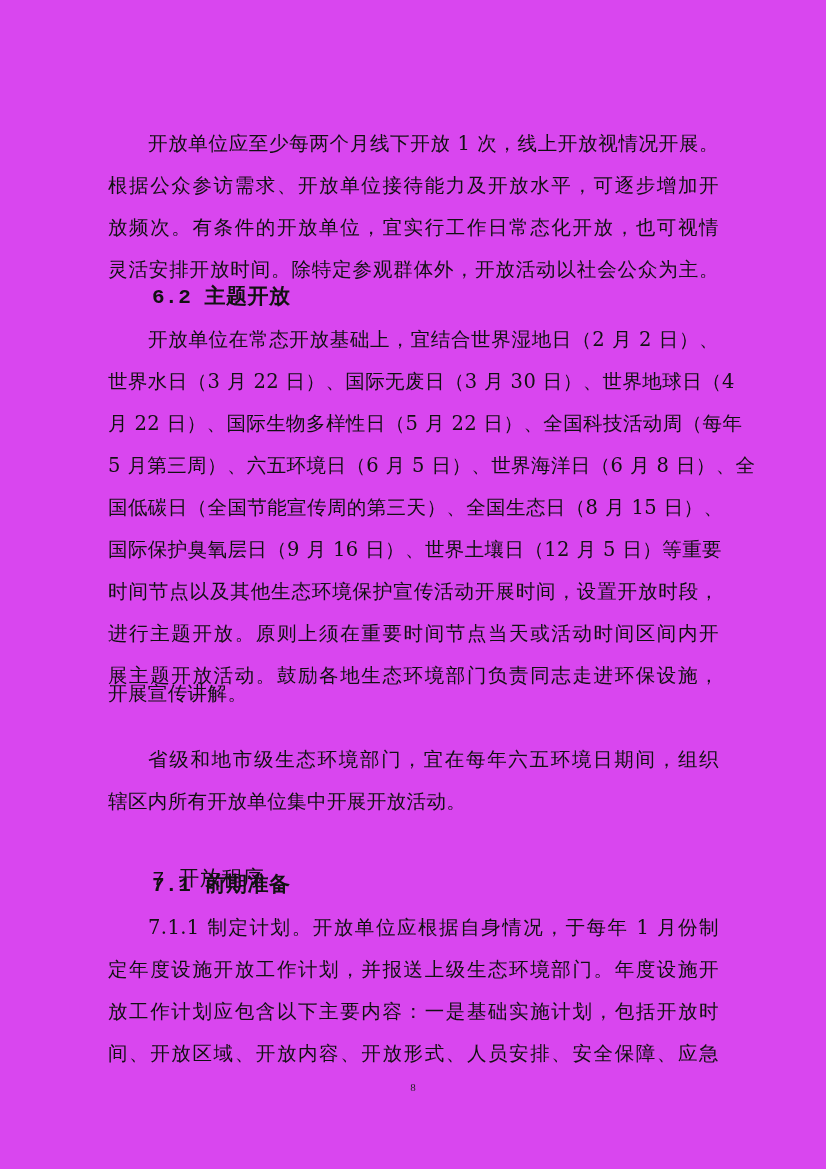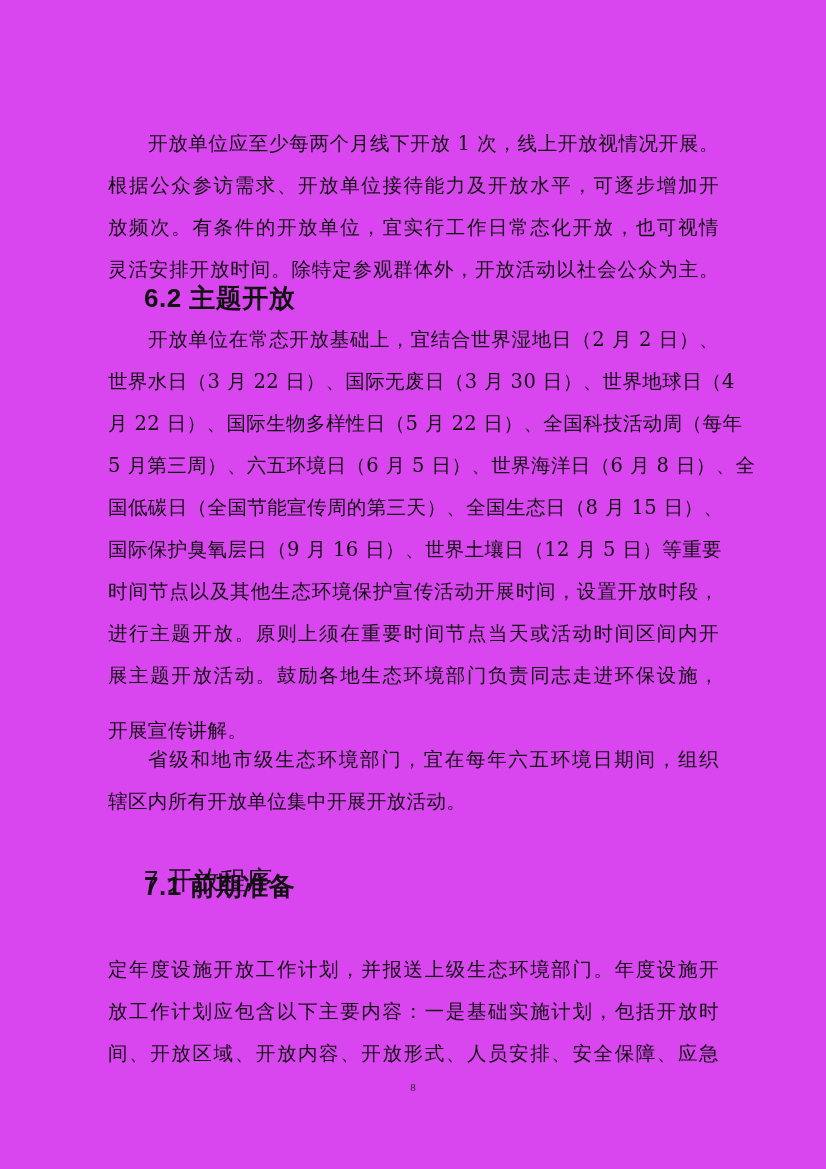--- a/index.html
+++ b/index.html
@@ -12,23 +12,23 @@
     .line {
       position: absolute; left: 108px; width: 611px;
       font-size: 19.5px; line-height: 24px; height: 24px;
       white-space: nowrap; overflow: visible;
       text-align: justify; text-align-last: justify;
       letter-spacing: 0.4px;
     }
     .line.indent { left: 148px; width: 571px; }
     .line.last { text-align-last: left; }
     .heading {
-      position: absolute; left: 144px;
-      font-family: Liberation Sans, sans-serif;
-      font-size: 26px; line-height: 24px; white-space: nowrap;
+      position: absolute; left: 152px;
+      font-family: Liberation Mono, monospace;
+      font-size: 21px; line-height: 24px; white-space: nowrap;
       letter-spacing: 0.5px;
     }
     .heading.bold { font-weight: bold; }
     .page-number {
       position: absolute; left: 0; width: 826px; top: 1081px;
       text-align: center; font-size: 11px;
       font-family: "Liberation Serif", serif; color: #222;
     }
   </style>
 </head>
@@ -45,27 +45,28 @@
 
   <div class="line indent" style="top:328px;">开放单位在常态开放基础上，宜结合世界湿地日（2 月 2 日）、</div>
   <div class="line" style="top:370px;">世界水日（3 月 22 日）、国际无废日（3 月 30 日）、世界地球日（4</div>
   <div class="line" style="top:412px;">月 22 日）、国际生物多样性日（5 月 22 日）、全国科技活动周（每年</div>
   <div class="line" style="top:454px;">5 月第三周）、六五环境日（6 月 5 日）、世界海洋日（6 月 8 日）、全</div>
   <div class="line" style="top:496px;">国低碳日（全国节能宣传周的第三天）、全国生态日（8 月 15 日）、</div>
   <div class="line" style="top:538px;">国际保护臭氧层日（9 月 16 日）、世界土壤日（12 月 5 日）等重要</div>
   <div class="line" style="top:622px;">进行主题开放。原则上须在重要时间节点当天或活动时间区间内开</div>
   <div class="line" style="top:580px;">时间节点以及其他生态环境保护宣传活动开展时间，设置开放时段，</div>
   <div class="line" style="top:664px;">展主题开放活动。鼓励各地生态环境部门负责同志走进环保设施，</div>
-  <div class="line last" style="top:719px;">开展宣传讲解。</div>
+  <div class="line last" style="top:682px;">开展宣传讲解。</div>
 
   <div class="line indent" style="top:748px;">省级和地市级生态环境部门，宜在每年六五环境日期间，组织</div>
   <div class="line last" style="top:790px;">辖区内所有开放单位集中开展开放活动。</div>
 
   <div class="heading" style="top:832px;margin-top:36px;">7 开放程序</div>
 
   <div class="heading bold" style="top:874px;">7.1 前期准备</div>
 
+  <div class="line indent" style="top:916px;">7.1.1 制定计划。开放单位应根据自身情况，于每年 1 月份制</div>
   <div class="line" style="top:958px;">定年度设施开放工作计划，并报送上级生态环境部门。年度设施开</div>
   <div class="line" style="top:1042px;">间、开放区域、开放内容、开放形式、人员安排、安全保障、应急</div>
   <div class="line" style="top:1000px;">放工作计划应包含以下主要内容：一是基础实施计划，包括开放时</div>
 
   <div class="page-number">8</div>
 </div>
 
 </body></html>

